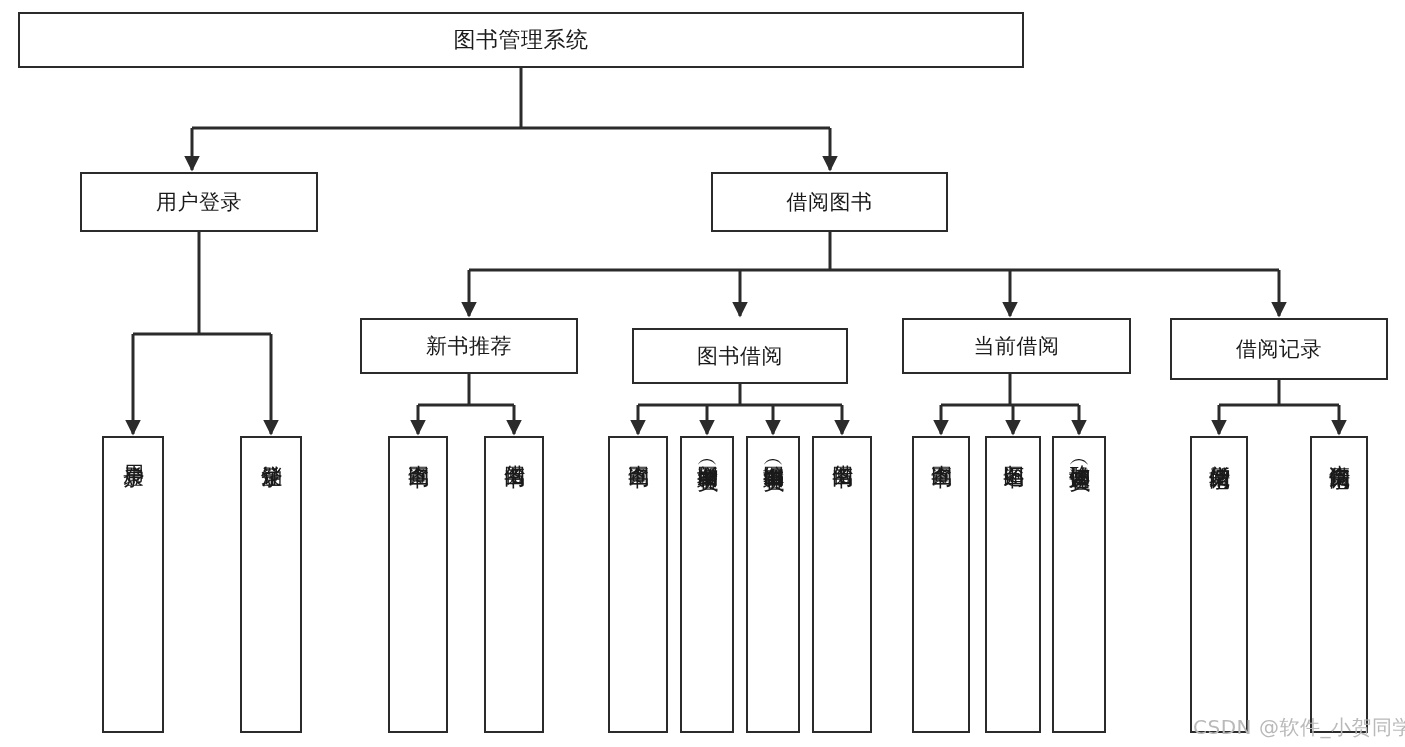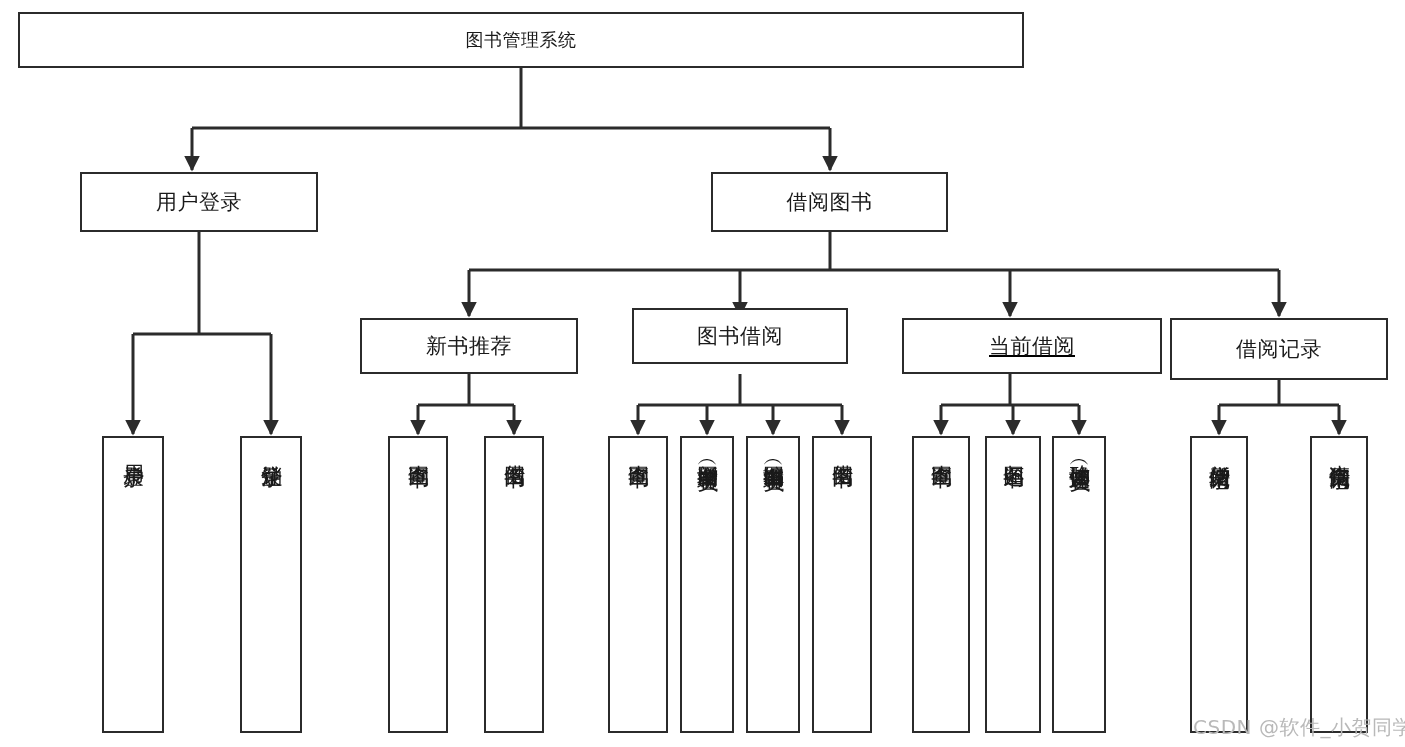--- a/index.html
+++ b/index.html
@@ -49,21 +49,21 @@
     padding-top: 10px;
   }
   .node.vert .lbl {
     writing-mode: vertical-rl;
     text-orientation: upright;
     font-size: 21px;
     line-height: 1.30;
     letter-spacing: 1px;
     white-space: nowrap;
   }
-  .node.root .lbl { font-size: 18px; }
+  .node.root .lbl { font-size: 22px; }
   .watermark {
     position: absolute;
     color: #b9b9b9;
     font-size: 20px;
     letter-spacing: 0.5px;
     white-space: nowrap;
     z-index: 5;
   }
 </style>
 </head>
@@ -131,24 +131,24 @@
   <div class="node" style="left: 80px; top: 172px; width: 238px; height: 60px;">
     <span class="lbl">用户登录</span>
   </div>
   <div class="node" style="left: 711px; top: 172px; width: 237px; height: 60px;">
     <span class="lbl">借阅图书</span>
   </div>
 
   <div class="node" style="left: 360px; top: 318px; width: 218px; height: 56px;">
     <span class="lbl">新书推荐</span>
   </div>
-  <div class="node" style="left: 632px; top: 308px; width: 216px; height: 56px;">
+  <div class="node" style="left: 632px; top: 328px; width: 216px; height: 56px;">
     <span class="lbl">图书借阅</span>
   </div>
-  <div class="node" style="left: 902px; top: 318px; width: 260px; height: 56px; text-decoration: underline;">
+  <div class="node" style="left: 902px; top: 318px; width: 229px; height: 56px;">
     <span class="lbl">当前借阅</span>
   </div>
   <div class="node" style="left: 1170px; top: 318px; width: 218px; height: 62px;">
     <span class="lbl">借阅记录</span>
   </div>
 
   <div class="node vert" style="left: 102px; top: 436px; width: 62px; height: 297px;">
     <span class="lbl">用户登录</span>
   </div>
   <div class="node vert" style="left: 240px; top: 436px; width: 62px; height: 297px;">

